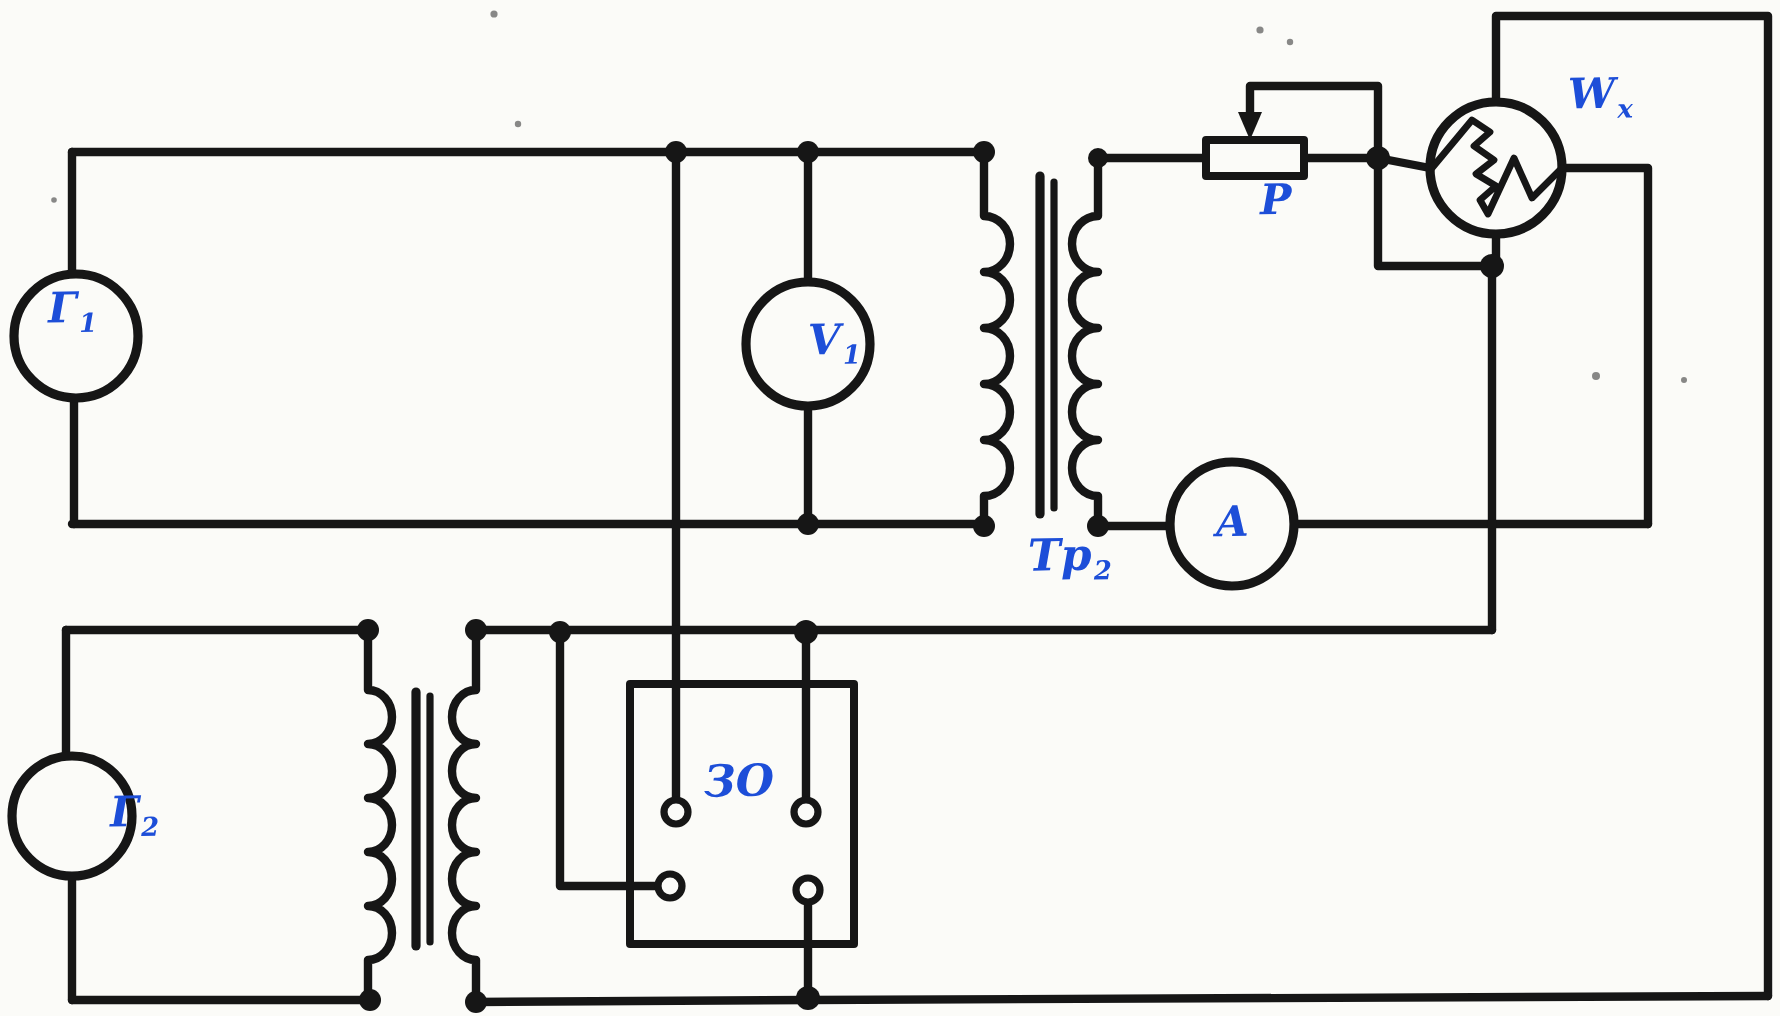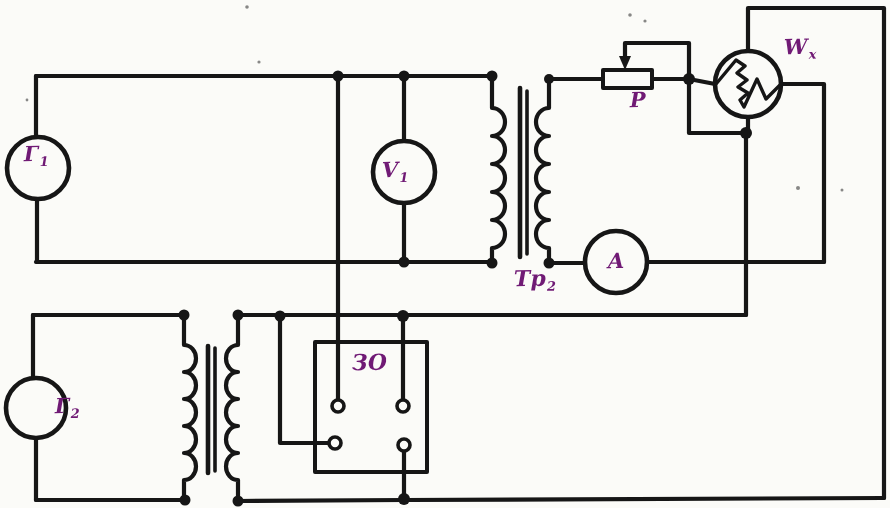--- a/index.html
+++ b/index.html
@@ -8,21 +8,21 @@
     background:#f6f6f3;
     font-family:"DejaVu Serif","Liberation Serif",serif;
   }
   .diagram{
     position:relative;width:890px;height:508px;
     background:#fbfbf8;
   }
   svg{position:absolute;left:0;top:0;}
   .lbl{
     position:absolute;
-    color:#701a75;
+    color:#1d4ed8;
     font-style:italic;
     font-weight:bold;
     line-height:1;
     white-space:nowrap;
     transform:rotate(-1deg);
   }
   .lbl .base{font-size:21px;}
   .lbl .sub{font-size:13px;vertical-align:-5px;margin-left:1px;}
   .lbl-small .base{font-size:22px;}
 </style>
@@ -125,37 +125,37 @@
   </svg>
 
   <div class="lbl" style="left:24px;top:143px;">
     <span class="base">Г</span><span class="sub">1</span>
   </div>
 
   <div class="lbl" style="left:22px;top:395px;margin-left:33px;">
     <span class="base">Г</span><span class="sub">2</span>
   </div>
 
-  <div class="lbl" style="left:382px;top:159px;">
+  <div class="lbl" style="left:404px;top:159px;">
     <span class="base">V</span><span class="sub">1</span>
   </div>
 
   <div class="lbl" style="left:608px;top:250px;">
     <span class="base">A</span><span class="sub"></span>
   </div>
 
   <div class="lbl" style="left:784px;top:36px;">
     <span class="base">W</span><span class="sub">x</span>
   </div>
 
   <div class="lbl" style="left:630px;top:89px;">
     <span class="base">P</span><span class="sub"></span>
   </div>
 
   <div class="lbl lbl-small" style="left:514px;top:267px;">
     <span class="base">Тр</span><span class="sub">2</span>
   </div>
 
-  <div class="lbl lbl-small" style="left:352px;top:351px;">
+  <div class="lbl lbl-small" style="left:352px;top:380px;">
     <span class="base">ЗО</span><span class="sub"></span>
   </div>
 
 </div>
 
 </body></html>

